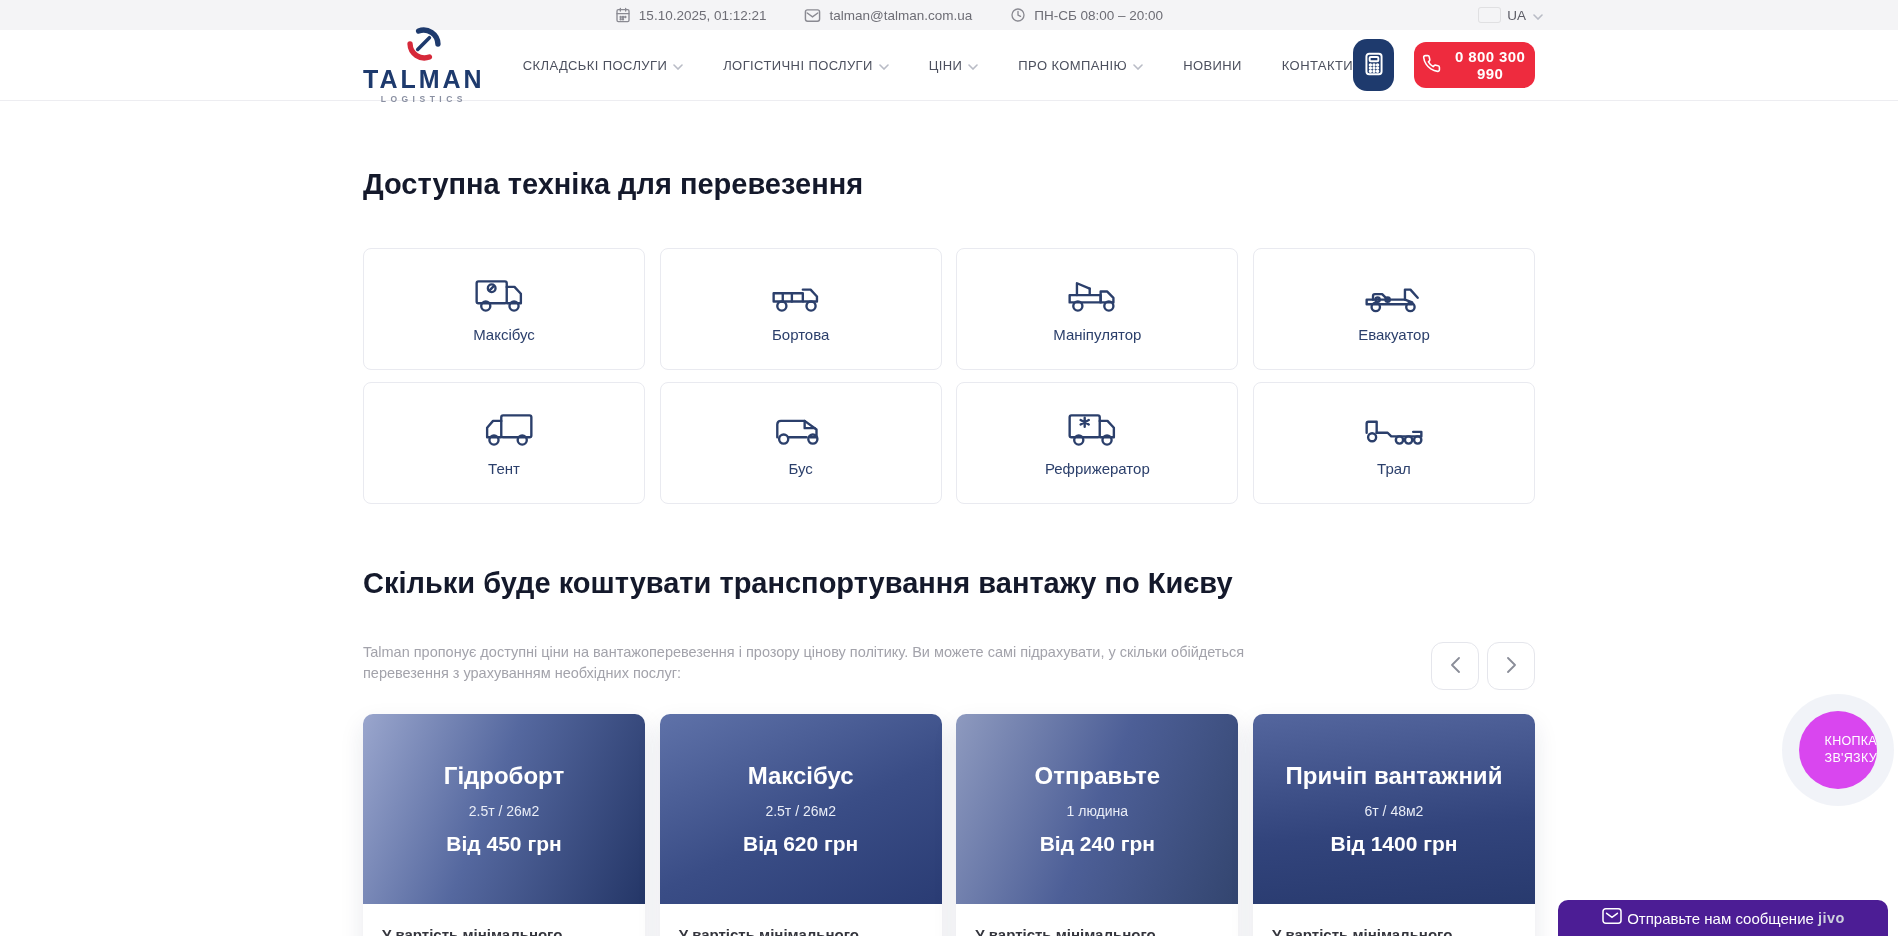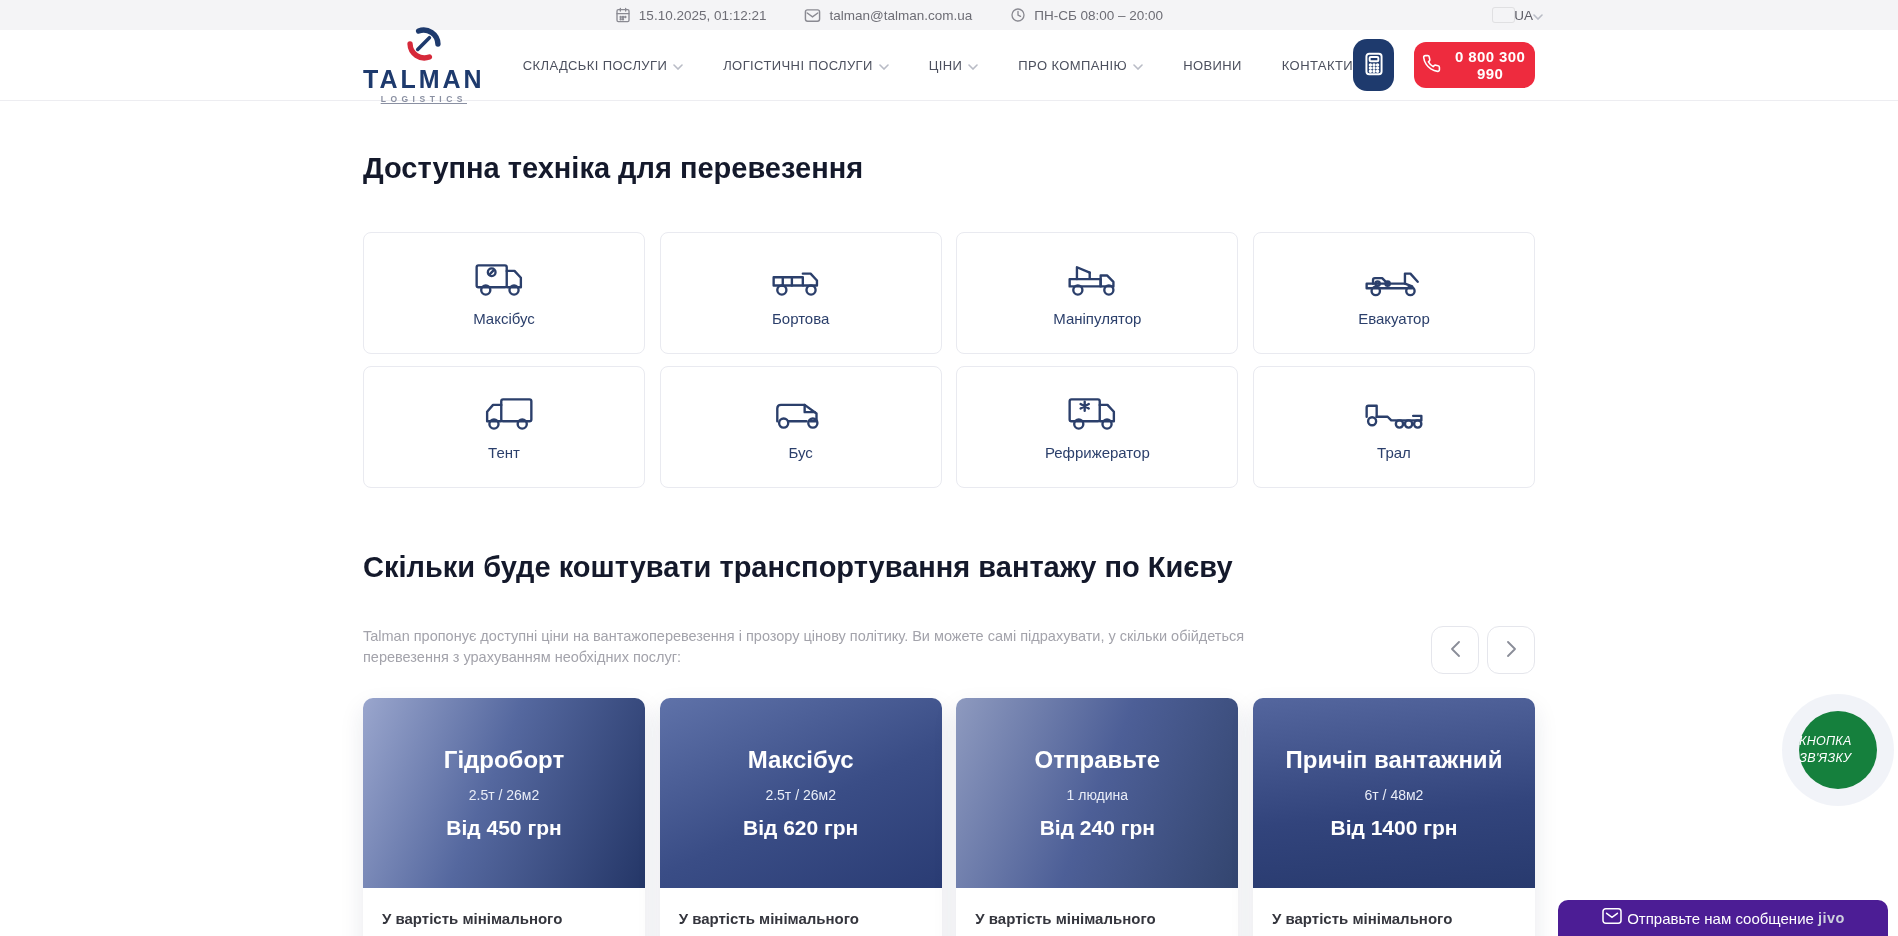--- a/index.html
+++ b/index.html
@@ -4,44 +4,44 @@
 <style>
   * { margin:0; padding:0; box-sizing:border-box; }
   html,body { width:1898px; height:936px; overflow:hidden; background:#fff;
     font-family:"Liberation Sans", sans-serif; }
 
   
   .topbar { height:30px; background:#f4f4f6; display:flex; align-items:center; justify-content:center; position:relative; }
   .topbar-group { display:flex; align-items:center; gap:38px; transform:translateX(-60px); }
   .topbar-item { display:flex; align-items:center; gap:8px; color:#6d6d75; font-size:13.5px; }
   .topbar-item svg { display:block; }
-  .lang { position:absolute; right:355px; top:0; height:30px; display:flex; align-items:center; 
+  .lang { position:absolute; right:355px; top:0; height:30px; display:flex; align-items:center; gap:7px;
           color:#5d5d66; font-size:13.5px; cursor:pointer; }
   .flag { width:21px; height:14px; border-radius:2px; overflow:hidden; display:block; box-shadow:0 0 0 1px rgba(0,0,0,.08); }
   .flag .b { height:7px; background:#4e8fe0; } .flag .y { height:7px; background:#ffd948; }
 
   
   .header { height:70px; background:#fff; box-shadow:0 1px 0 #ededf1; position:relative; z-index:5; }
   .header-inner { width:1172px; margin:0 auto; height:100%; display:flex; align-items:center; }
   .logo { display:flex; flex-direction:column; align-items:center; cursor:pointer; margin-right:38px; }
   .logo-title { font-size:25px; font-weight:bold; color:#1e3a6d; letter-spacing:3px; line-height:1; margin-top:1px; }
-  .logo-sub { font-size:8.5px; letter-spacing:4.5px; color:#8a90a2; font-weight:bold; margin-top:2px;text-decoration:underline; }
+  .logo-sub { font-size:8.5px; letter-spacing:4.5px; color:#8a90a2; font-weight:bold; margin-top:2px; }
   .nav { display:flex; align-items:center; gap:40px; flex:1; }
   .nav-item { display:flex; align-items:center; gap:6px; color:#4c505e; font-size:13px; letter-spacing:.4px;
               text-transform:uppercase; cursor:pointer; white-space:nowrap; }
   .calc-btn { width:52px; height:52px; background:#1e3a6d; border:none; border-radius:14px; cursor:pointer;
               display:flex; align-items:center; justify-content:center; margin-right:20px; }
   .phone-btn { height:46px; background:#ee2b3e; border:none; border-radius:12px; cursor:pointer;
                display:flex; align-items:center; gap:12px; padding:0 8px; color:#fff;
                font-size:15px; font-weight:bold; letter-spacing:.4px; font-family:"Liberation Sans",sans-serif; }
 
   .container { width:1172px; margin:0 auto; }
 
   
-  .vehicles { padding-top:52px; }
+  .vehicles { padding-top:68px; }
   .section-title { font-size:29px; font-weight:bold; color:#14192b; }
   .veh-grid { margin-top:47px; display:grid; grid-template-columns:repeat(4,282px); justify-content:space-between;
               row-gap:12px; }
   .veh-card { height:122px; background:#fff; border:1px solid #e9eaf0; border-radius:8px; cursor:pointer;
               display:flex; flex-direction:column; align-items:center; justify-content:center; gap:9px; }
   .veh-card svg { display:block; }
   .veh-label { font-size:15px; color:#2b3f6b; }
 
   
   .pricing { padding-top:63px; }
@@ -61,23 +61,23 @@
   .price-name { font-size:24px; font-weight:bold; }
   .price-spec { font-size:14px; color:#e9edf7; }
   .price-val { font-size:21px; font-weight:bold; }
   .price-body { padding:19px 19px 24px; }
   .price-note { font-size:15px; font-weight:bold; color:#34353d; line-height:1.55; }
 
   
   .callback { position:fixed; top:694px; right:4px; width:112px; height:112px; border-radius:50%;
               background:rgba(240,242,247,.92); display:flex; align-items:center; justify-content:center;
               cursor:pointer; z-index:20; }
-  .callback-inner { width:78px; height:78px; border-radius:50%; background:#15803d; display:flex;
-                    align-items:center; justify-content:flex-start; text-align:center; color:#fff;
-                    font-size:12.5px; line-height:1.35; letter-spacing:.3px;font-style:italic; }
+  .callback-inner { width:78px; height:78px; border-radius:50%; background:#d946ef; display:flex;
+                    align-items:center; justify-content:flex-end; text-align:center; color:#fff;
+                    font-size:12.5px; line-height:1.35; letter-spacing:.3px; }
   .chatbar { position:fixed; bottom:0; right:10px; width:330px; height:36px; background:#4c1d95;
              border-radius:10px 10px 0 0; display:flex; align-items:center; justify-content:center;
              gap:4px; cursor:pointer; z-index:20; }
   .chat-msg { color:#fff; font-size:15px; }
   .chat-brand { color:#cdd0dd; font-size:14.5px; font-weight:bold; letter-spacing:.5px; }
 </style>
 </head>
 <body>
 
 <div class="topbar">

